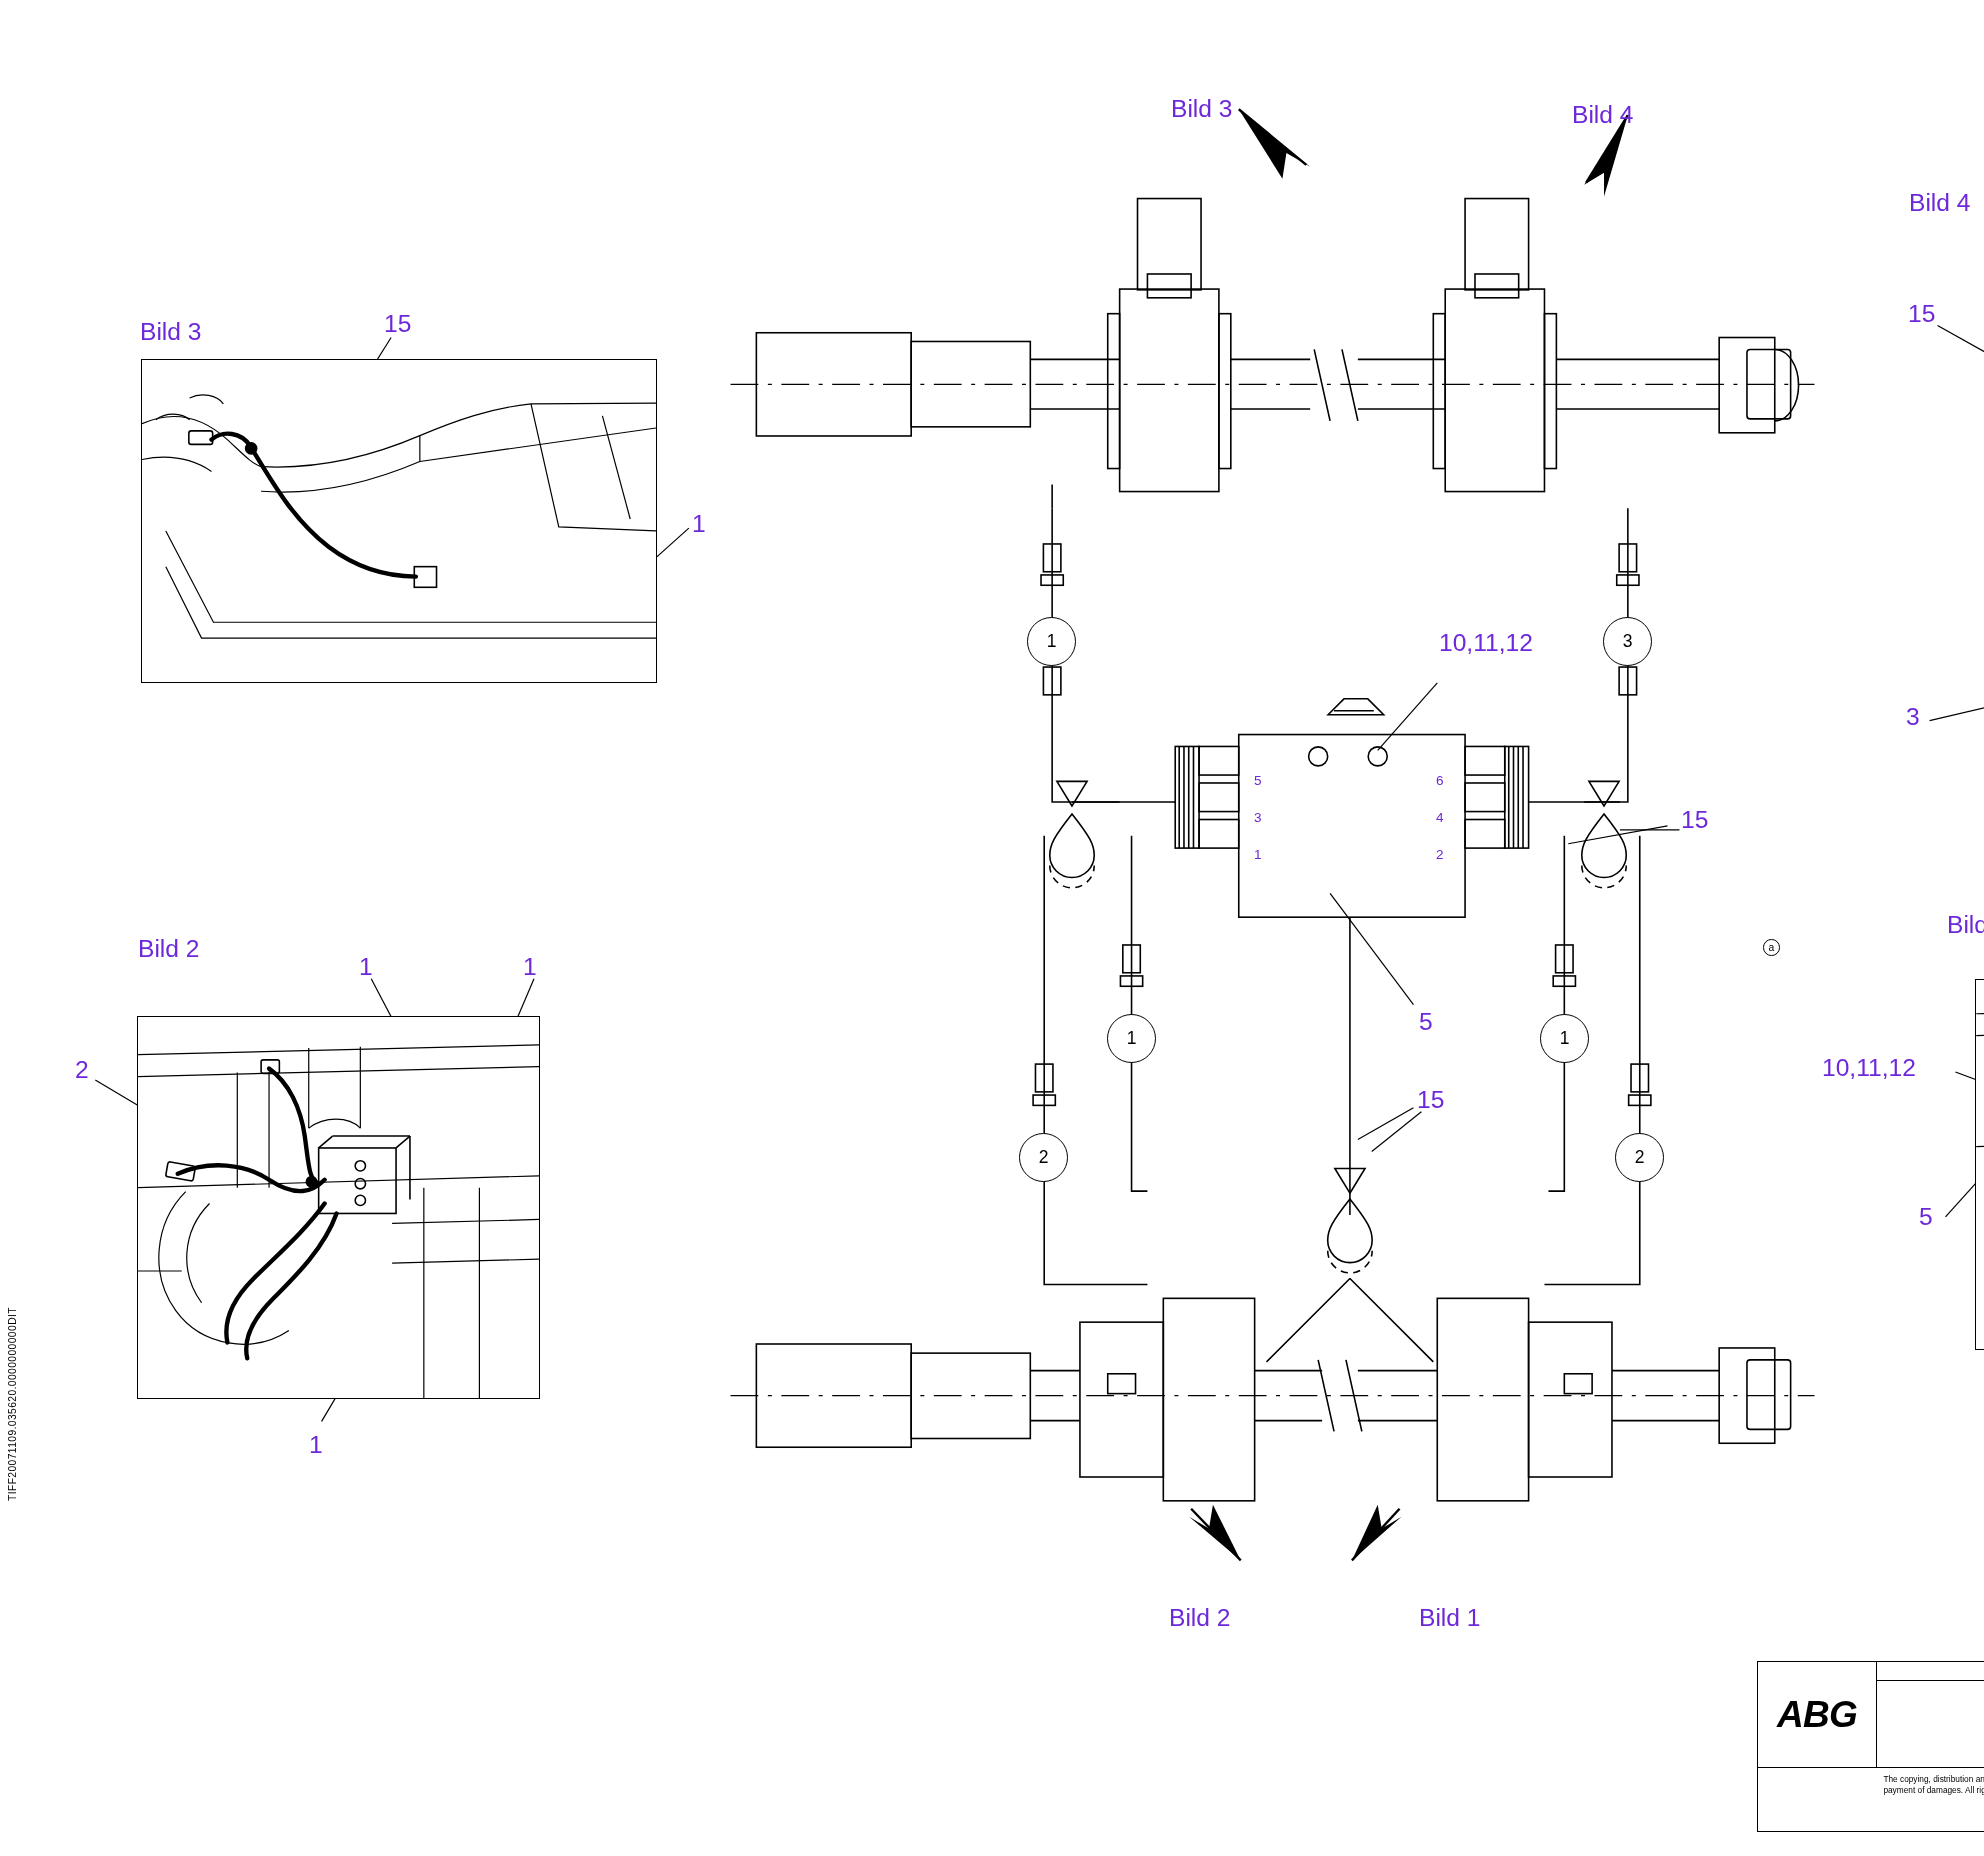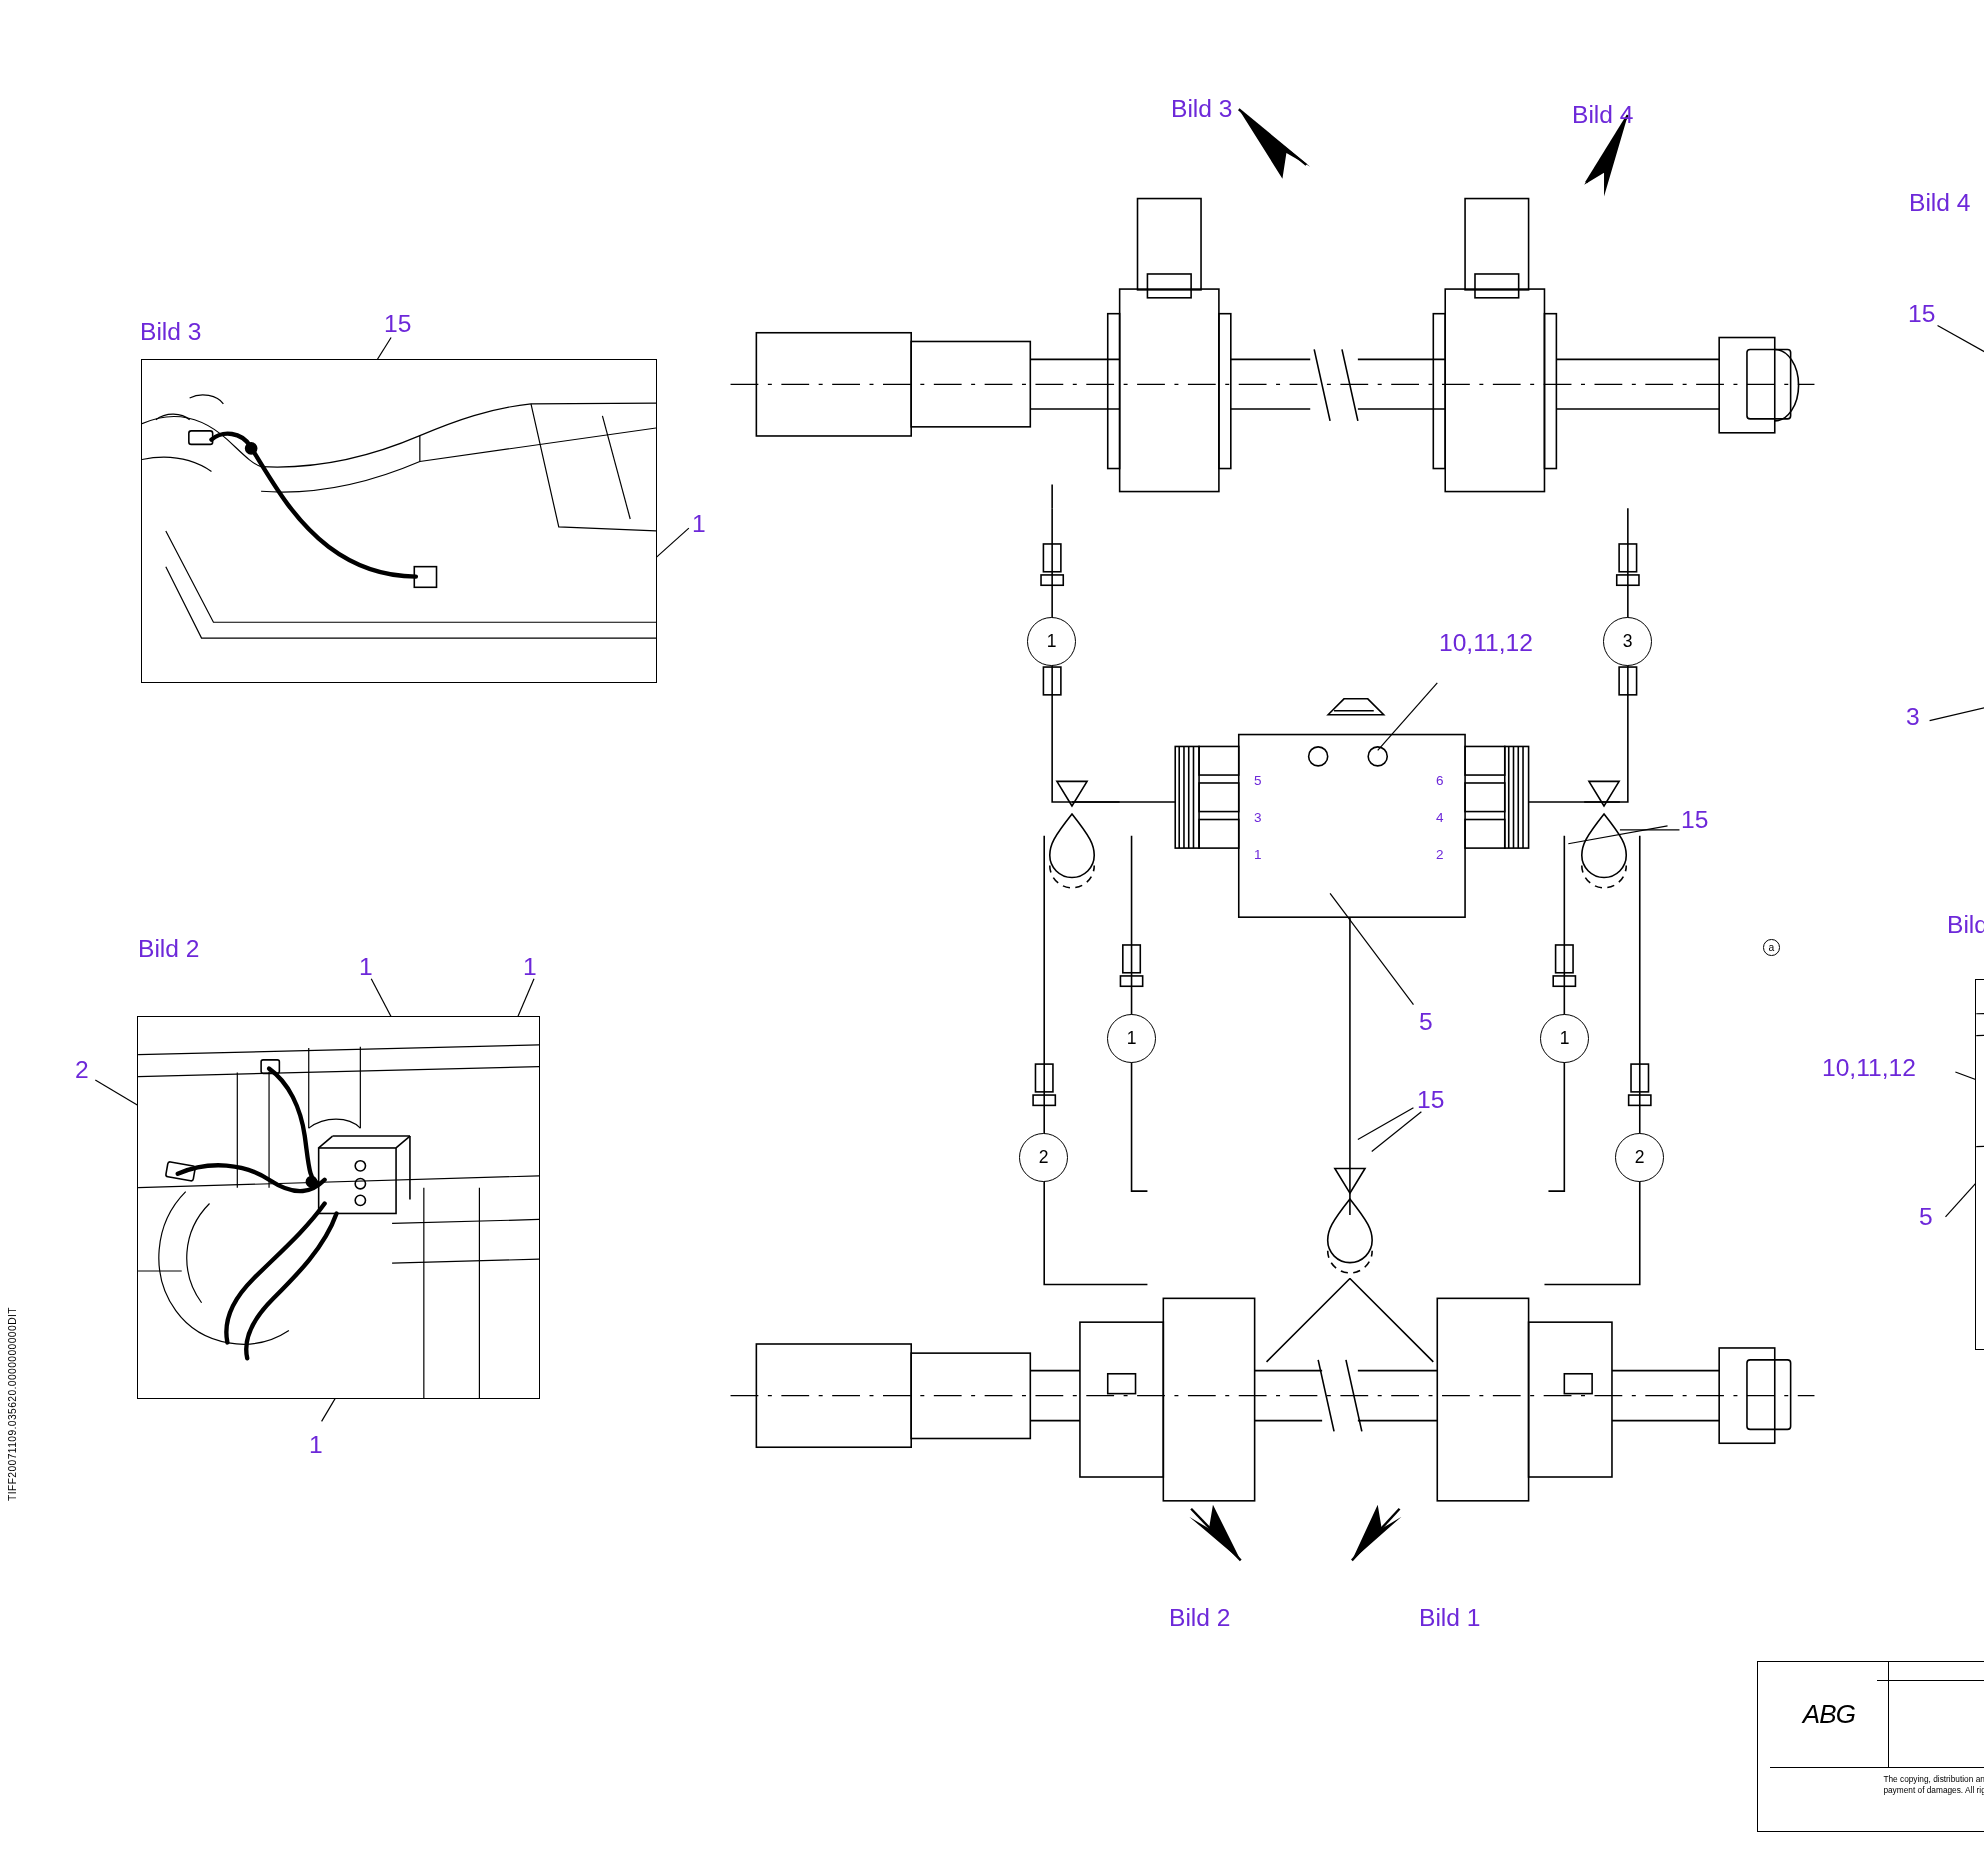--- a/index.html
+++ b/index.html
@@ -54,30 +54,30 @@
     left: 1757px;
     top: 1661px;
     width: 850px;
     height: 171px;
     border: 1.6px solid #000;
     box-sizing: border-box;
     background: #fff;
   }
   #tb-logo {
     position: absolute;
-    left: 12px; top: 0;
+    left: 0; top: 0;
     width: 119px; height: 106px;
     border-right: 1.2px solid #000;
     border-bottom: 1.2px solid #000;
     box-sizing: border-box;
     display: flex;
     align-items: center;
     justify-content: center;
-    font-weight: normal;
-    font-size: 26px;
+    font-weight: bold;
+    font-size: 37px;
     font-style: italic;
     letter-spacing: -0.8px;
   }
   #tb-iso {
     position: absolute;
     left: 119px; top: 0;
     width: 532px; height: 19px;
     border-right: 1.2px solid #000;
     border-bottom: 0.8px solid #000;
     box-sizing: border-box;

